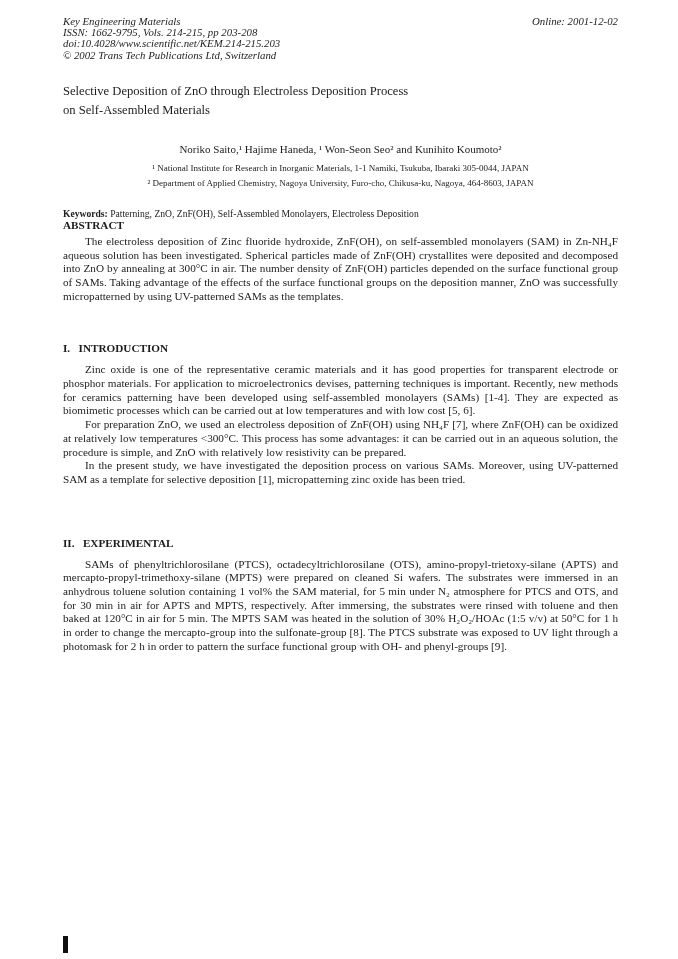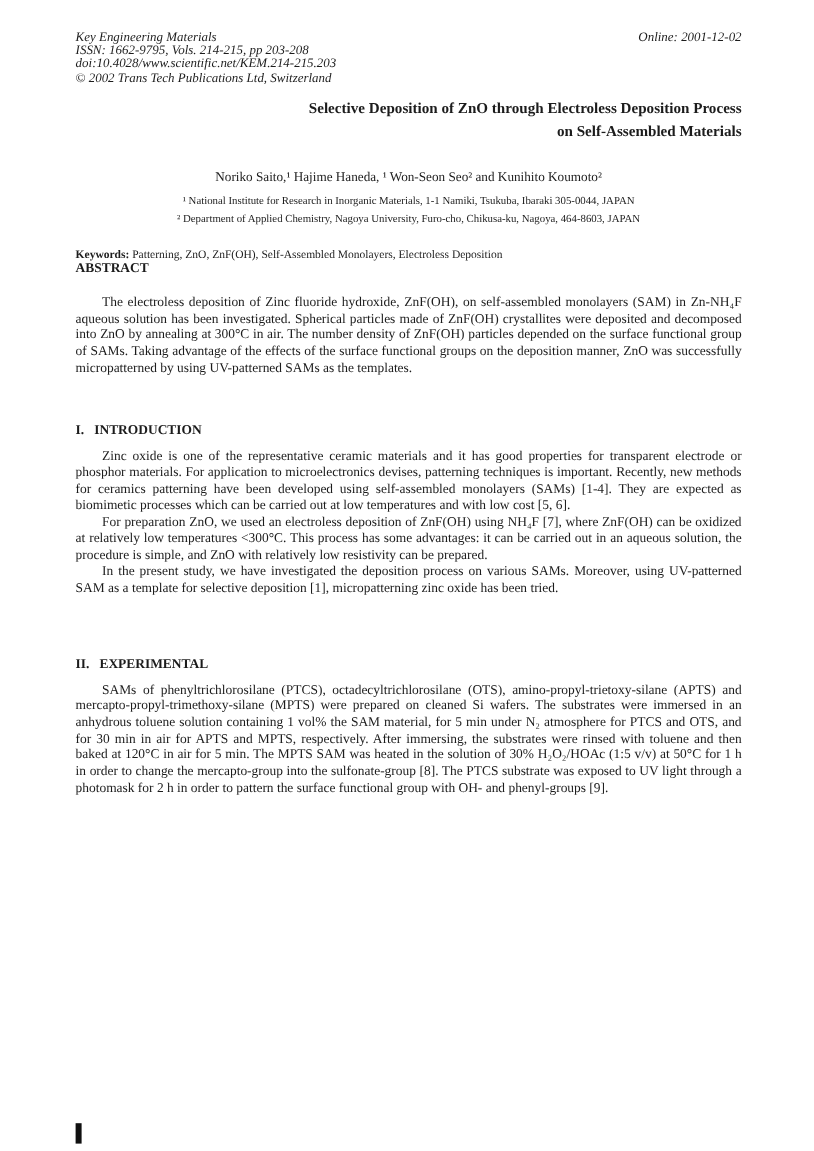--- a/index.html
+++ b/index.html
@@ -11,37 +11,37 @@
     width: 678px;
     height: 959px;
     position: relative;
     font-family: "Liberation Serif", serif;
     color: #1c1c1c;
     overflow: hidden;
   }
   .page {
     position: absolute;
     inset: 0;
-    padding: 26px 60px 0 63px;
+    padding: 16px 60px 0 63px;
     box-sizing: border-box;
   }
   .header-row {
     display: flex;
     justify-content: space-between;
     align-items: flex-start;
     font-style: italic;
     font-size: 10.8px;
     line-height: 11.2px;
   }
   .header-left div { white-space: nowrap; }
   .header-right { font-size: 10.8px; }
   .title-block {
-    margin-top: 10px;
-    text-align: right;
-    font-weight: bold;
+    margin-top: 21px;
+    text-align: left;
+    font-weight: normal;
     font-size: 12.6px;
     line-height: 19px;
   }
   .authors-line {
     margin-top: 23px;
     text-align: center;
     font-size: 11px;
   }
   .affiliations {
     margin-top: 6px;
@@ -60,21 +60,21 @@
     white-space: pre;
   }
   .abstract-heading { }
   .para {
     margin: 0;
     font-size: 11.2px;
     line-height: 13.7px;
     text-align: justify;
     text-indent: 22px;
   }
-  .abstract-para { margin-top: 16px; }
+  .abstract-para { margin-top: 4px; }
   .intro-heading { margin-top: 39px; }
   .intro-para-first { margin-top: 9px; }
   .exp-heading { margin-top: 50px; }
   .exp-para-first { margin-top: 9px; }
   .scan-mark {
     position: absolute;
     left: 63px;
     top: 936px;
     width: 5px;
     height: 17px;

